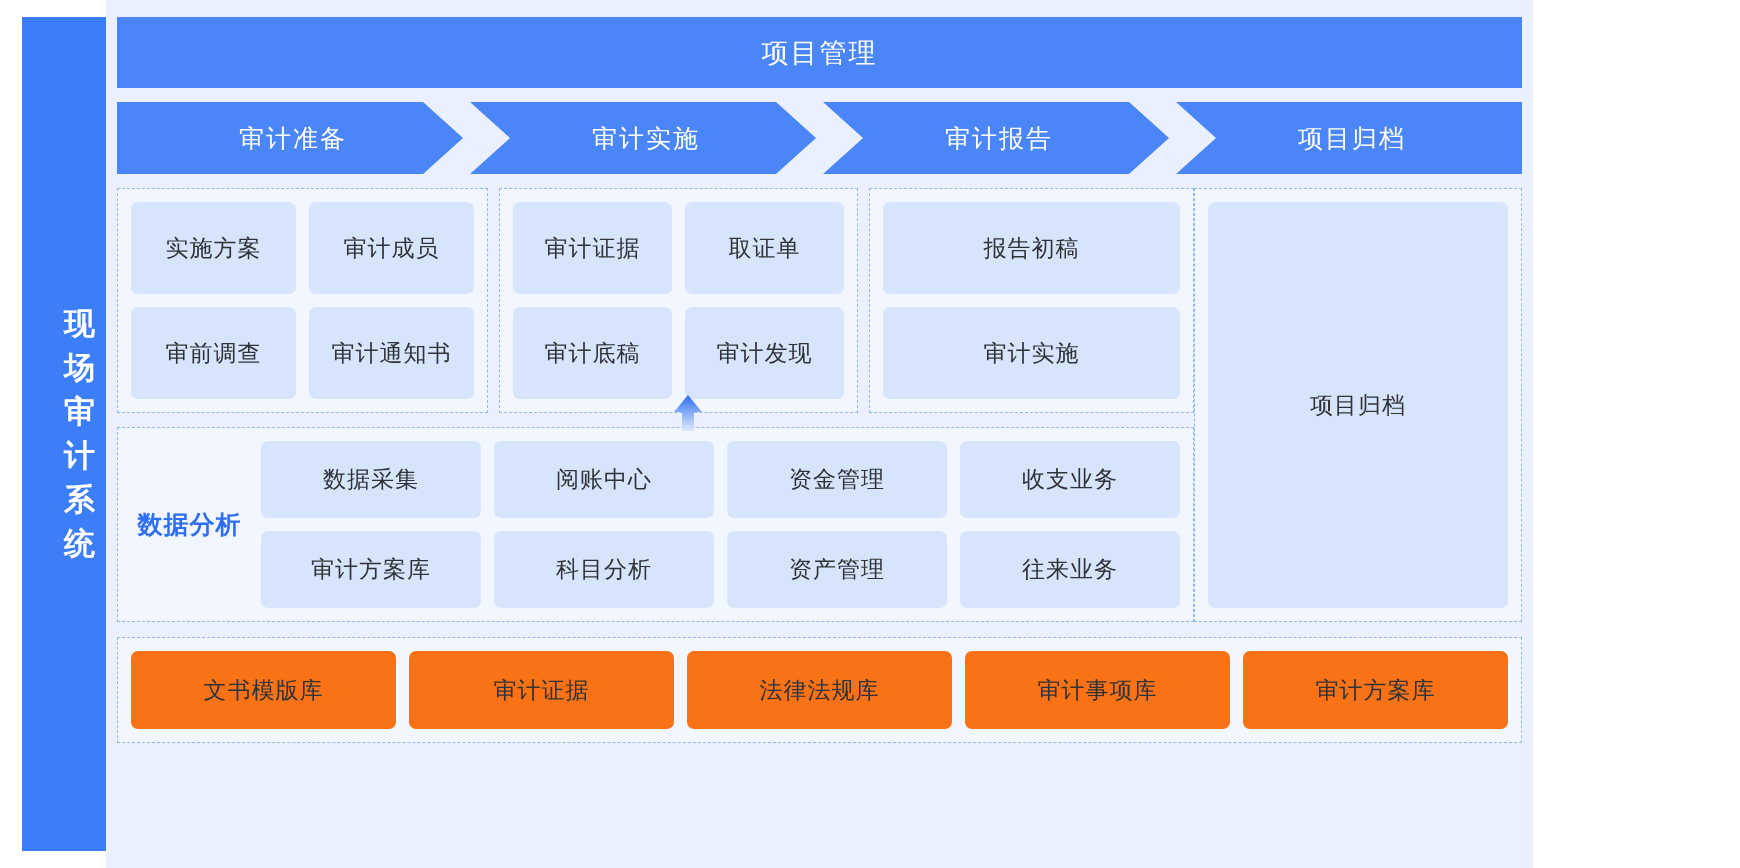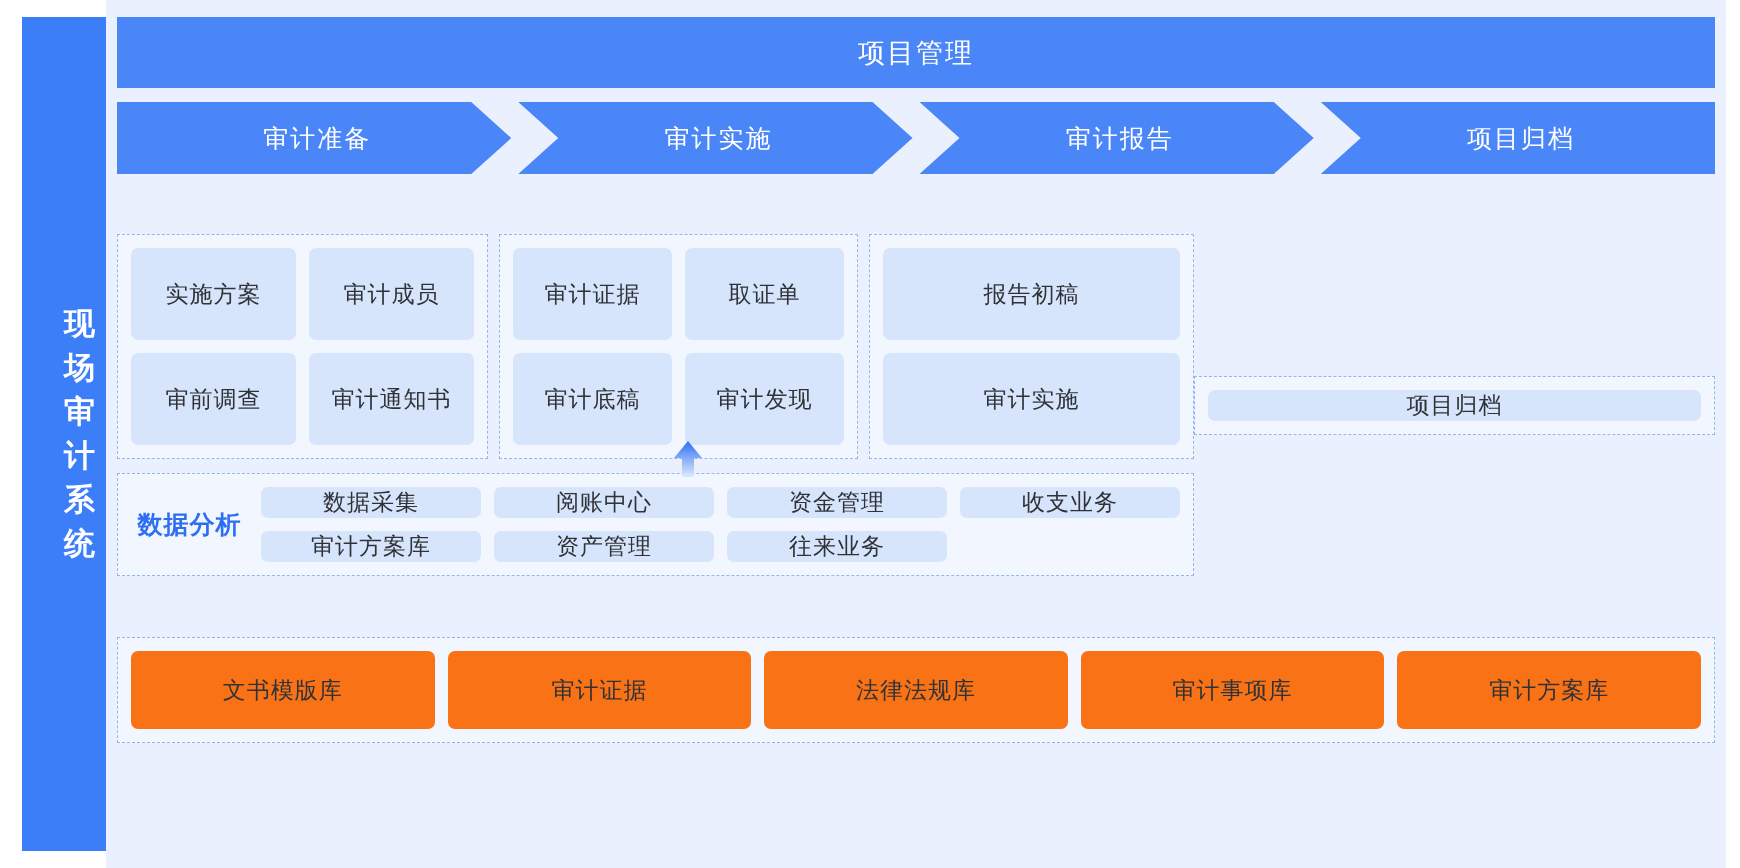--- a/index.html
+++ b/index.html
@@ -38,21 +38,21 @@
     text-align: center;
     width: 36px;
     word-break: break-all;
     margin-left: 32px;
   }
   
   .panel {
     position: absolute;
     left: 106px;
     top: 0;
-    width: 1620px;
+    width: 1427px;
     height: 868px;
     background: #eaf0fd;
     box-sizing: border-box;
     padding: 17px 11px 17px 11px;
   }
   
   .pm-banner {
     height: 71px;
     background: #4a86f7;
     display: flex;
@@ -94,21 +94,20 @@
   }
   .stage-label {
     margin-left: 6px;
   }
   
   .mid-area {
     margin-top: 14px;
     display: flex;
     gap: 0;
     height: 434px;
-    align-items: center;
   }
   .mid-left {
     flex: 0 0 1077px;
     display: flex;
     flex-direction: column;
     gap: 14px;
   }
   .phase-row {
     display: flex;
     gap: 11px;
@@ -296,20 +295,21 @@
           <div class="analysis-label-cell">
             <span class="analysis-label">数据分析</span>
           </div>
 
           <div class="analysis-grid">
             <div class="tile">数据采集</div>
             <div class="tile">阅账中心</div>
             <div class="tile">资金管理</div>
             <div class="tile">收支业务</div>
             <div class="tile">审计方案库</div>
+            <div class="tile">科目分析</div>
             <div class="tile">资产管理</div>
             <div class="tile">往来业务</div>
           </div>
 
         </div>
 
       </div>
 
       <div class="dashed-box archive-box">
         <div class="archive-tile">项目归档</div>

